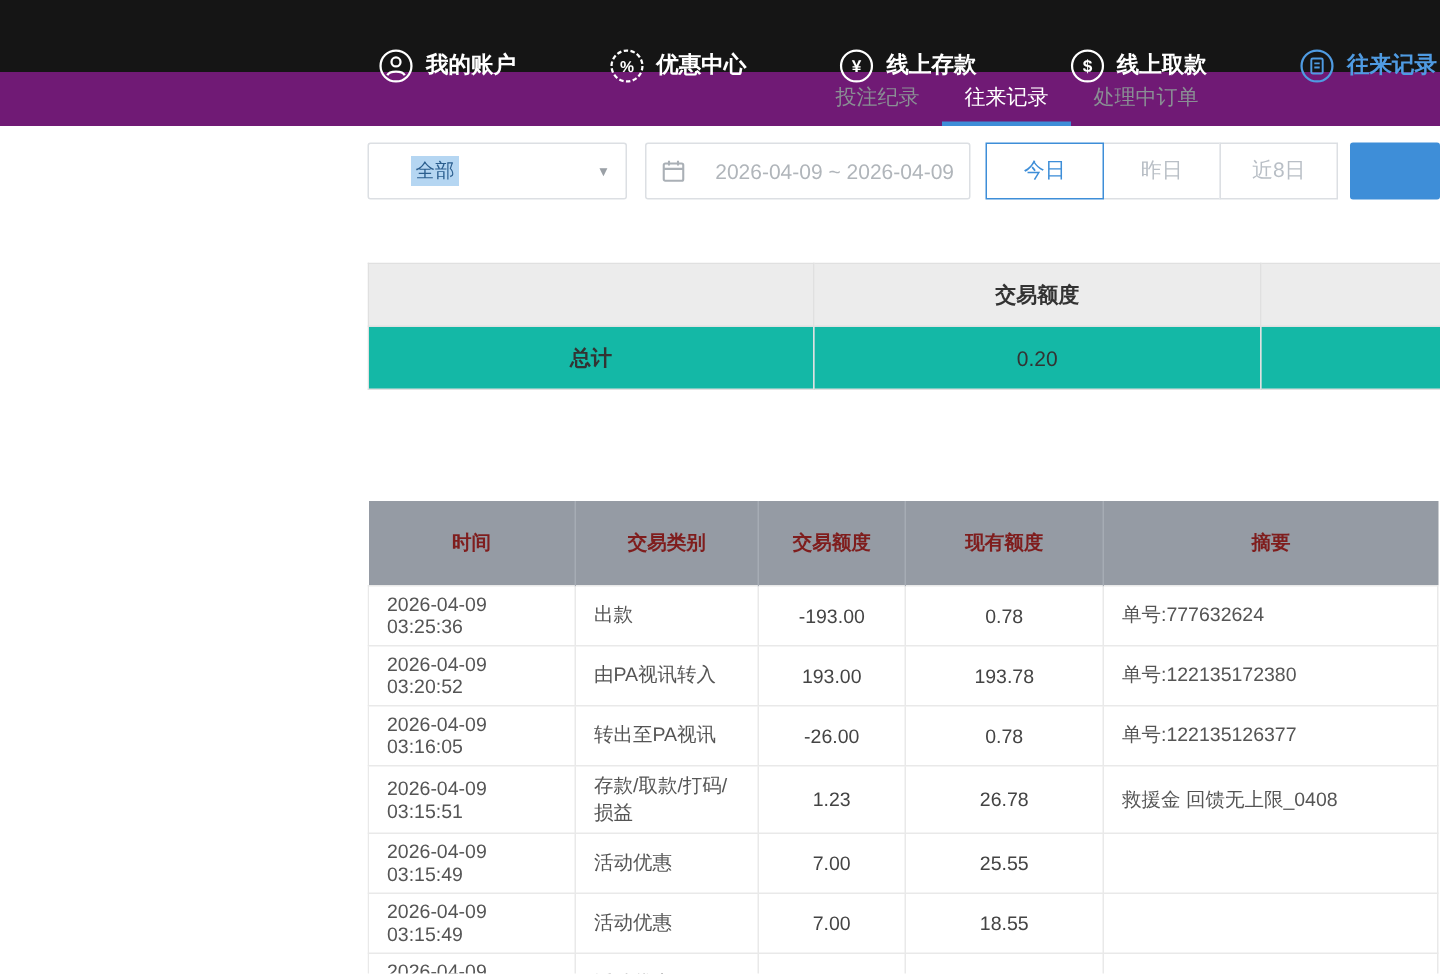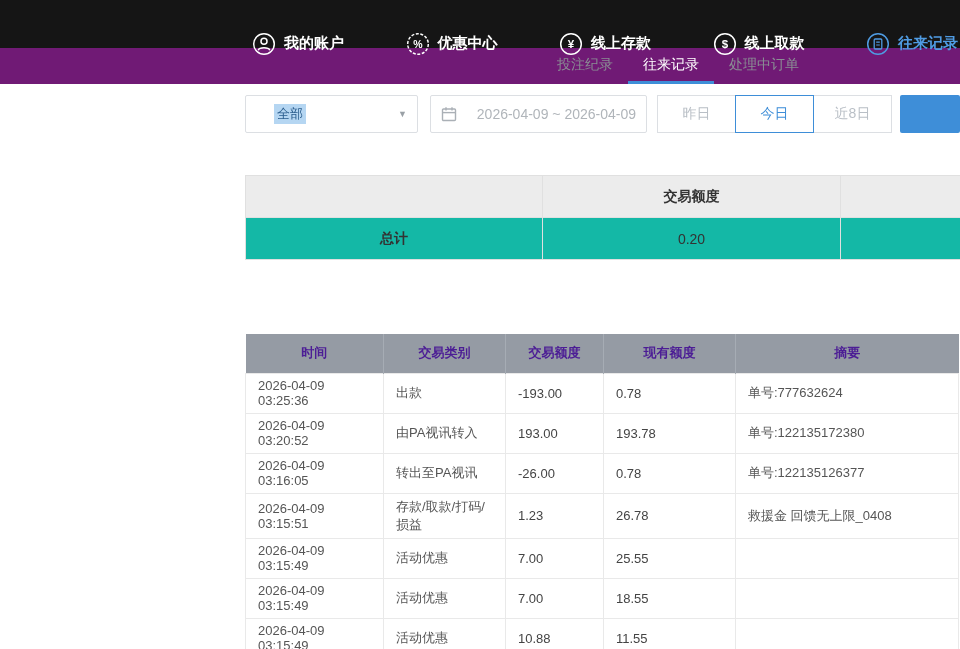--- a/index.html
+++ b/index.html
@@ -42,25 +42,25 @@
   .summary-wrap { margin:42px 0 0 245px; width:715px; overflow:hidden; }
   .summary-table { width:860px; border-collapse:collapse; font-size:14px; table-layout:fixed; }
   .summary-table td { border:1px solid #e0e0e0; height:42px; text-align:center; background:#14b8a6; }
   .summary-table tr.summary-head td { background:#ececec; font-weight:bold; color:#333; }
   .summary-table .c1 { width:297px; } .summary-table .c2 { width:298px; } .summary-table .c3 { width:265px; }
   .summary-total-label { font-weight:bold; }
 
   
   .table-wrap { margin:74px 0 0 245px; width:715px; overflow:hidden; }
   .tx-table { width:713px; border-collapse:collapse; table-layout:fixed; font-size:13px; }
-  .tx-table th { background:#959ba4; color:#4c1d95; font-weight:bold; height:39px; text-align:center;
+  .tx-table th { background:#959ba4; color:#7f1d1d; font-weight:bold; height:56px; text-align:center;
                  border-left:1px solid #a6acb4; }
   .tx-table th:first-child { border-left:none; }
   .tx-table td { border:1px solid #e9e9e9; height:40px; padding:4px 12px; color:#555; background:#fff; }
-  .tx-table td.num { text-align:left; color:#444; }
+  .tx-table td.num { text-align:center; color:#444; }
   .tx-table td.txt { text-align:left; }
 </style>
 </head>
 <body>
 
 <div class="topbar">
   <div class="topnav">
 
     <div class="nav-item">
       <span class="nav-icon">
@@ -137,22 +137,22 @@
       <svg width="16" height="16" viewBox="0 0 16 16">
           <rect x="1.5" y="3" width="13" height="11.5" rx="1" fill="none" stroke="#aab0b6" stroke-width="1.4"></rect>
           <path d="M1.5 6.6h13" stroke="#aab0b6" stroke-width="1.4"></path>
           <path d="M5 1.2v3.2M11 1.2v3.2" stroke="#aab0b6" stroke-width="1.4"></path>
         </svg>
     </span>
     <span>2026-04-09 ~ 2026-04-09</span>
   </div>
 
   <div class="quick-group">
+    <button class="quick-btn active">今日</button>
     <button class="quick-btn">昨日</button>
-    <button class="quick-btn active">今日</button>
     <button class="quick-btn">近8日</button>
   </div>
 
   <button class="search-btn"></button>
 </div>
 
 <div class="summary-wrap">
   <table class="summary-table">
     <tbody>
         <tr class="summary-head">

